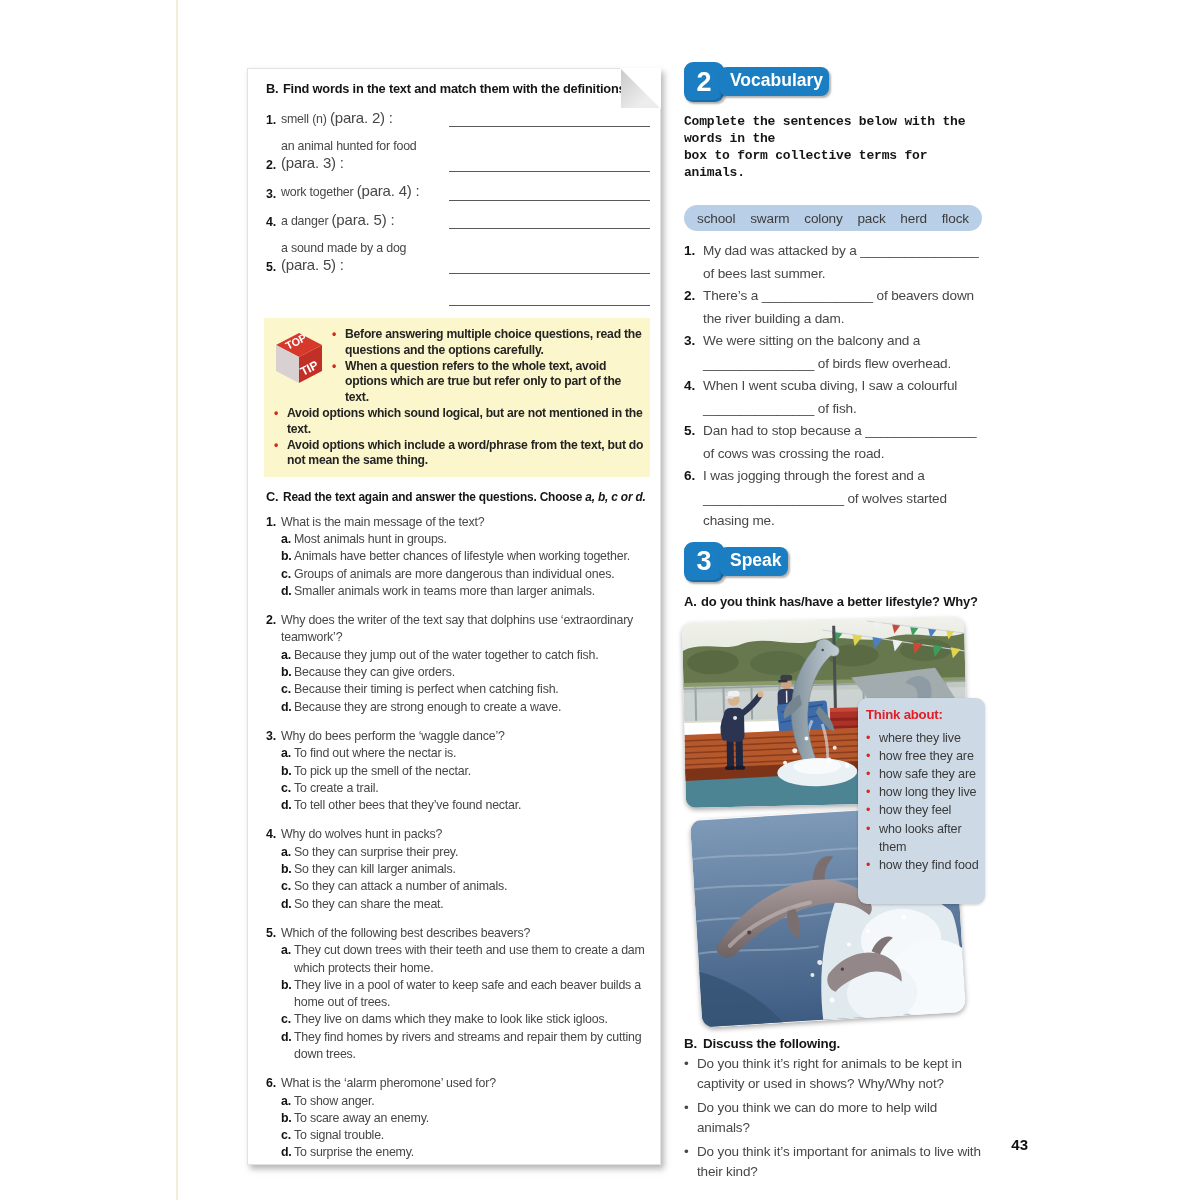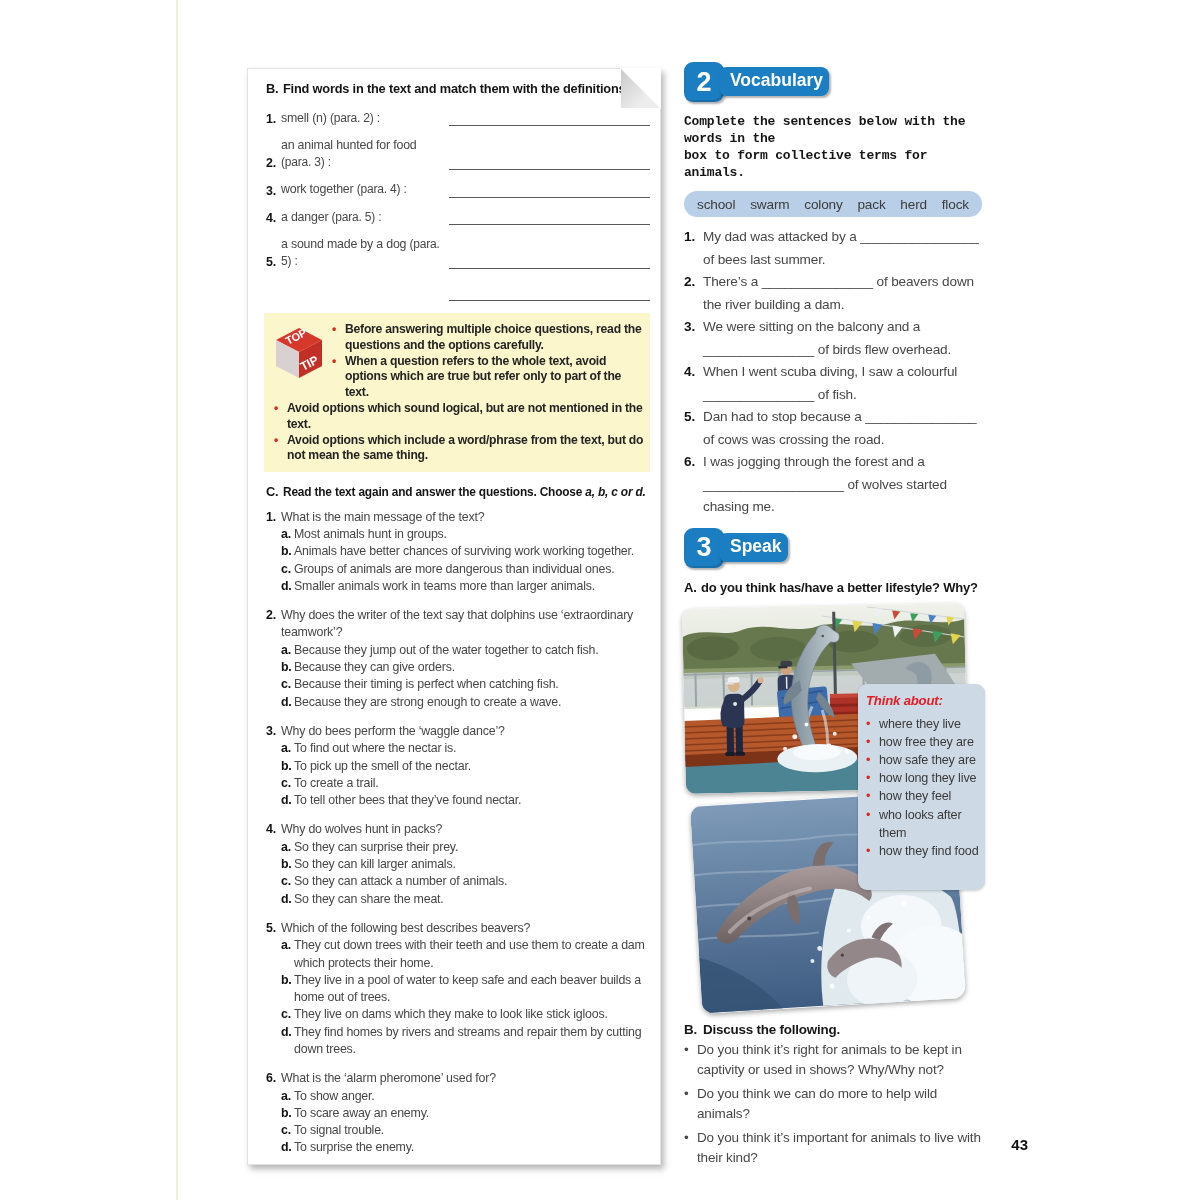--- a/index.html
+++ b/index.html
@@ -20,21 +20,21 @@
     clip-path:polygon(0 0,100% 0,100% 100%);}
   .fold-g{position:absolute;top:-1px;right:-1px;width:40px;height:40px;
     background:linear-gradient(135deg,#c9c9c9 0%,#ededed 70%);
     clip-path:polygon(0 0,100% 100%,0 100%);}
   .hdr{font-weight:bold;color:#151515;display:grid;grid-template-columns:17px 1fr;line-height:16.5px;font-size:12.8px;letter-spacing:-0.2px;}
   .hdr .h2ln{display:block;}
   .exb-hdr{margin-bottom:12px;}
   .exb-row{display:grid;grid-template-columns:15px 168px 1fr;align-items:end;margin-bottom:11px;}
   .exb-num{font-weight:bold;color:#121212;}
   .exb-text{line-height:16.5px;padding-right:6px;}
-  .exb-para{font-size:12px;}
+  .exb-para{font-size:15px;}
   .exb-blank{border-bottom:1.4px solid #5a5a5a;height:15px;}
   .exb-extra{margin-left:183px;border-bottom:1.4px solid #5a5a5a;height:20px;margin-bottom:4px;}
 
   .tipbox{position:relative;background:#fbf6cb;margin:12px 0 0 -2px;padding:9px 4px 8px 10px;box-sizing:border-box;}
   .tipcube{position:absolute;left:9px;top:13px;}
   .tip-item{display:grid;grid-template-columns:13px 1fr;font-weight:bold;color:#242424;line-height:15.8px;font-size:12.2px;letter-spacing:-0.25px;}
   .tip-item .bl{color:#d22a1e;}
   #tip-ind{margin-left:58px;}
   #tip-full{margin-top:0;}
 
@@ -48,35 +48,35 @@
 
   
   .right{position:absolute;left:684px;top:62px;width:298px;font-size:13.4px;color:#474747;letter-spacing:-0.15px;}
   .sec{display:flex;align-items:flex-start;height:44px;margin-bottom:2px;}
   .sec-num{width:40px;height:40px;background:#1b7ec2;border-radius:9px;color:#fff;font-size:27px;font-weight:bold;
     display:flex;align-items:center;justify-content:center;
     box-shadow:inset -2px -2px 0 rgba(0,0,0,.12),1.5px 2px 2px rgba(0,0,0,.3);}
   .sec-label{margin-left:-5px;margin-top:5px;background:#1b7ec2;border-radius:8px;padding:3px 6px 5px 11px;
     color:#fff;font-weight:bold;font-size:17.5px;box-shadow:1.5px 2px 2px rgba(0,0,0,.3);letter-spacing:0;}
   .instr{font-weight:bold;color:#161616;line-height:17px;font-size:13px;margin-top:7px;letter-spacing:-0.2px;font-family:Liberation Mono, monospace;}
-  .wordbox{margin-top:10px;background:#b9cfe7;border-radius:13px;height:26px;display:flex;align-items:center;
+  .wordbox{margin-top:24px;background:#b9cfe7;border-radius:13px;height:26px;display:flex;align-items:center;
     justify-content:space-between;padding:0 13px;color:#3c3c3c;font-size:13.6px;}
   #sentences{margin-top:9px;}
   .sent{display:grid;grid-template-columns:19px 1fr;line-height:22.5px;font-size:13.6px;}
   .sent-num{font-weight:bold;color:#121212;}
   .sec3{margin-top:9px;}
   .speak-a{display:grid;grid-template-columns:17px 1fr;font-weight:bold;color:#161616;font-size:13px;line-height:17px;margin-top:7px;letter-spacing:-0.2px;}
   .photos{position:relative;height:410px;margin-top:6px;}
   .photo1{position:absolute;left:0;top:4px;width:282px;height:185px;border-radius:10px;overflow:hidden;
     transform:rotate(-1.2deg);box-shadow:0 2px 5px rgba(0,0,0,.35);z-index:1;}
   .photo2{position:absolute;left:12px;top:196px;width:264px;height:208px;border-radius:12px;overflow:hidden;
     transform:rotate(-3.5deg);box-shadow:0 2px 5px rgba(0,0,0,.35);z-index:1;}
   .thinkbox{position:absolute;left:174px;top:82px;width:127px;height:206px;background:#cdd9e5;border-radius:9px;
     padding:9px 5px 8px 8px;box-sizing:border-box;z-index:5;box-shadow:0 1px 3px rgba(0,0,0,.2);}
-  .think-h{color:#e21d26;font-weight:bold;font-size:13.2px;margin-bottom:7px;letter-spacing:-0.2px;font-style:italic;}
+  .think-h{color:#e21d26;font-weight:bold;font-size:13.2px;margin-bottom:7px;letter-spacing:-0.2px;}
   .think-item{display:grid;grid-template-columns:13px 1fr;font-size:12.6px;line-height:18.2px;color:#3a3a3a;}
   .think-item .bl{color:#d22a1e;}
   .discuss-h{display:grid;grid-template-columns:19px 1fr;font-weight:bold;color:#161616;font-size:13.4px;margin-top:10px;letter-spacing:-0.2px;}
   .disc-item{display:grid;grid-template-columns:13px 1fr;font-size:13.5px;line-height:20.5px;color:#474747;margin-top:3px;}
   .pageno{position:absolute;left:994px;top:1136px;width:34px;text-align:right;font-weight:bold;font-size:15px;color:#101010;}
 </style>
 </head>
 <body>
 
 <div class="edge-line"></div>
@@ -162,21 +162,21 @@
         <div class="q-line">
           <span class="q-num">1.</span>
           <span class="q-text">What is the main message of the text?</span>
         </div>
         <div class="opt">
           <span class="opt-letter">a.</span>
           <span class="opt-text">Most animals hunt in groups.</span>
         </div>
         <div class="opt">
           <span class="opt-letter">b.</span>
-          <span class="opt-text">Animals have better chances of surviving work working together.</span>
+          <span class="opt-text">Animals have better chances of lifestyle when working together.</span>
         </div>
         <div class="opt">
           <span class="opt-letter">c.</span>
           <span class="opt-text">Groups of animals are more dangerous than individual ones.</span>
         </div>
         <div class="opt">
           <span class="opt-letter">d.</span>
           <span class="opt-text">Smaller animals work in teams more than larger animals.</span>
         </div>
       </div>

